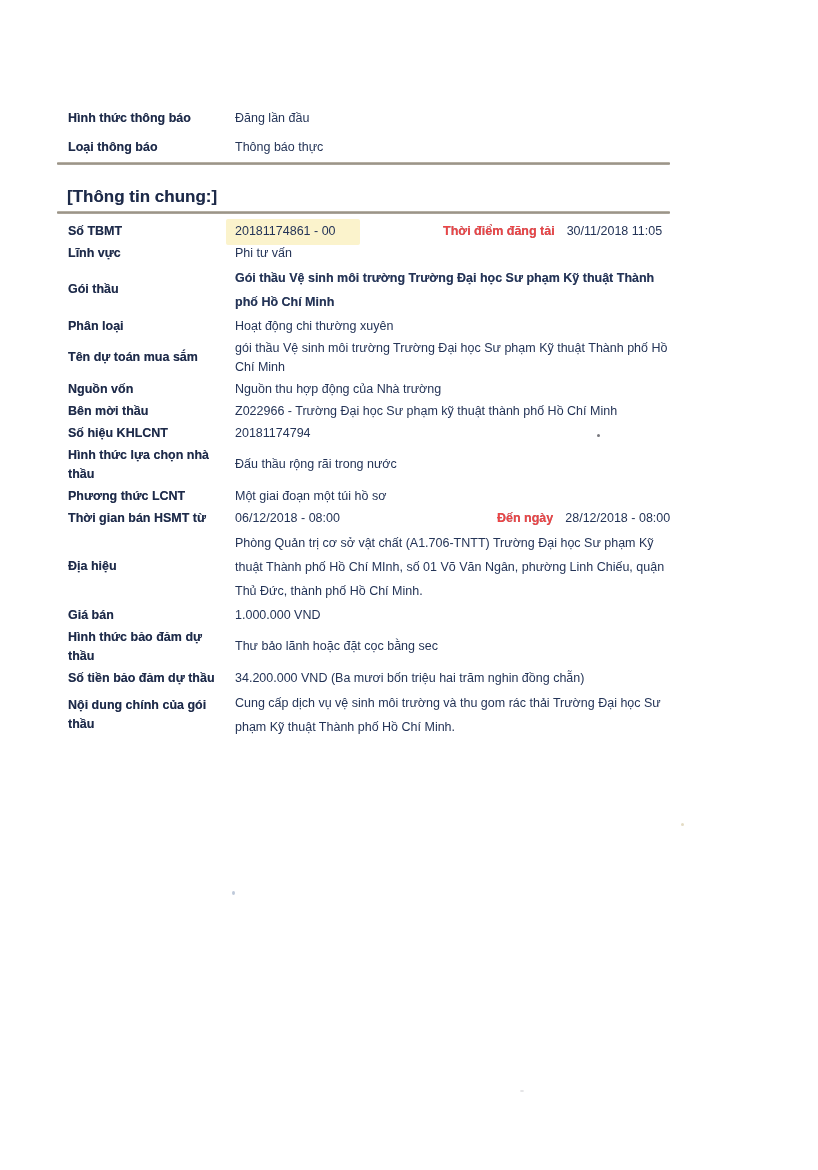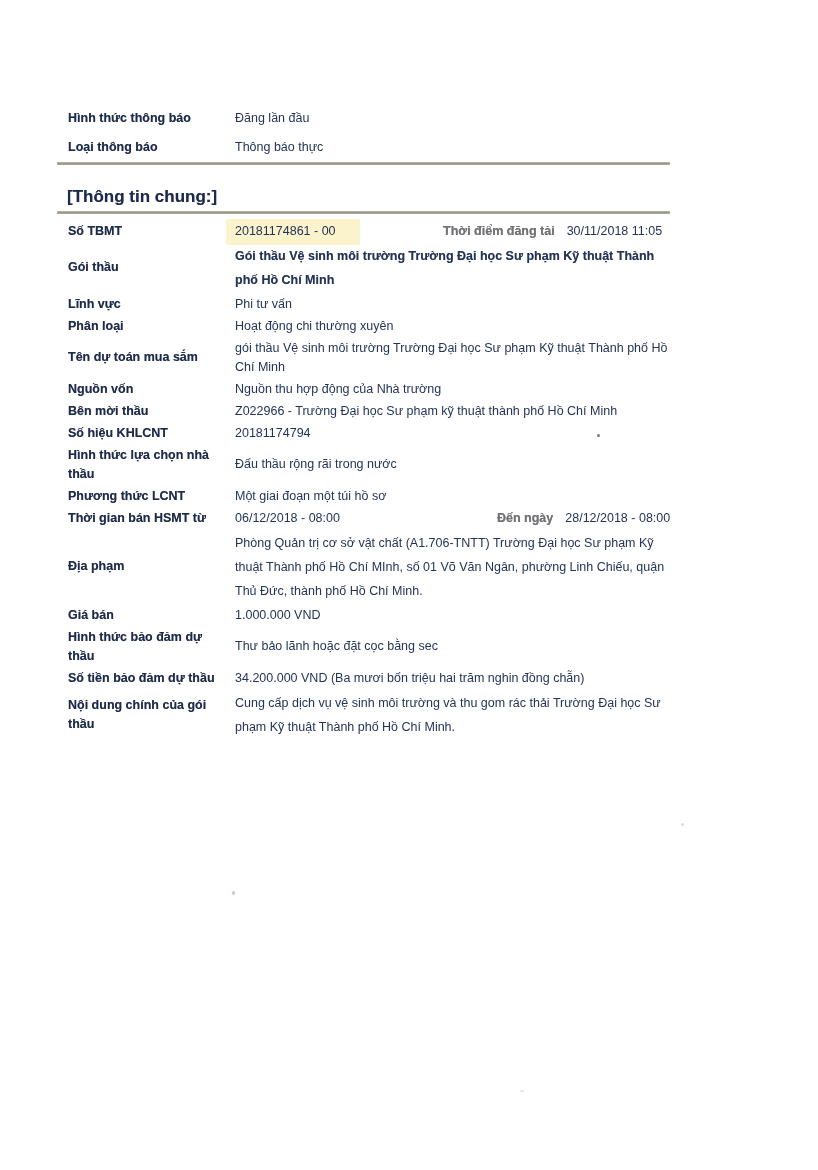--- a/index.html
+++ b/index.html
@@ -32,21 +32,21 @@
     line-height:19px;
     color:#243457;
   }
   .row.ml .val { line-height:24px; }
   .val.bold { font-weight:bold; text-shadow:0 0 .4px rgba(29,42,73,.5); }
   
   .val.split { display:flex; align-items:center; }
   .w208 { flex:0 0 208px; }
   .w262 { flex:0 0 262px; }
   .lbl2 {
-    font-weight:bold; color:#737373;
+    font-weight:bold; color:#ef4444;
     text-shadow:0 0 .4px rgba(29,42,73,.55);
     white-space:nowrap;
     text-align:right;
   }
   .val2 { margin-left:12px; white-space:nowrap; }
   
   .meta-row { display:flex; padding:5px 0; }
   
   .divider {
     height:3px;
@@ -104,28 +104,28 @@
 
     <div class="row">
       <div class="lbl">Số TBMT</div>
       <div class="val split">
         <span class="w208"><span class="highlight">20181174861  -  00</span></span>
         <span class="lbl2">Thời điểm đăng tải</span>
         <span class="val2">30/11/2018 11:05</span>
       </div>
     </div>
 
+    <div class="row">
+      <div class="lbl">Lĩnh vực</div>
+      <div class="val">Phi tư vấn</div>
+    </div>
+
     <div class="row ml">
       <div class="lbl">Gói thầu</div>
       <div class="val bold">Gói thầu Vệ sinh môi trường Trường Đại học Sư phạm Kỹ thuật Thành phố Hồ Chí Minh</div>
-    </div>
-
-    <div class="row">
-      <div class="lbl">Lĩnh vực</div>
-      <div class="val">Phi tư vấn</div>
     </div>
 
     <div class="row">
       <div class="lbl">Phân loại</div>
       <div class="val">Hoạt động chi thường xuyên</div>
     </div>
 
     <div class="row">
       <div class="lbl">Tên dự toán mua sắm</div>
       <div class="val">gói thầu Vệ sinh môi trường Trường Đại học Sư phạm Kỹ thuật Thành phố Hồ Chí Minh</div>
@@ -160,21 +160,21 @@
     <div class="row">
       <div class="lbl">Thời gian bán HSMT từ</div>
       <div class="val split">
         <span class="w262">06/12/2018 - 08:00</span>
         <span class="lbl2">Đến ngày</span>
         <span class="val2">28/12/2018 - 08:00</span>
       </div>
     </div>
 
     <div class="row ml">
-      <div class="lbl">Địa phạm</div>
+      <div class="lbl">Địa hiệu</div>
       <div class="val">Phòng Quản trị cơ sở vật chất (A1.706-TNTT) Trường Đại học Sư phạm Kỹ thuật Thành phố Hồ Chí MInh, số 01 Võ Văn Ngân, phường Linh Chiếu, quận Thủ Đức, thành phố Hồ Chí Minh.</div>
     </div>
 
     <div class="row">
       <div class="lbl">Giá bán</div>
       <div class="val">1.000.000 VND</div>
     </div>
 
 
     <div class="row">

